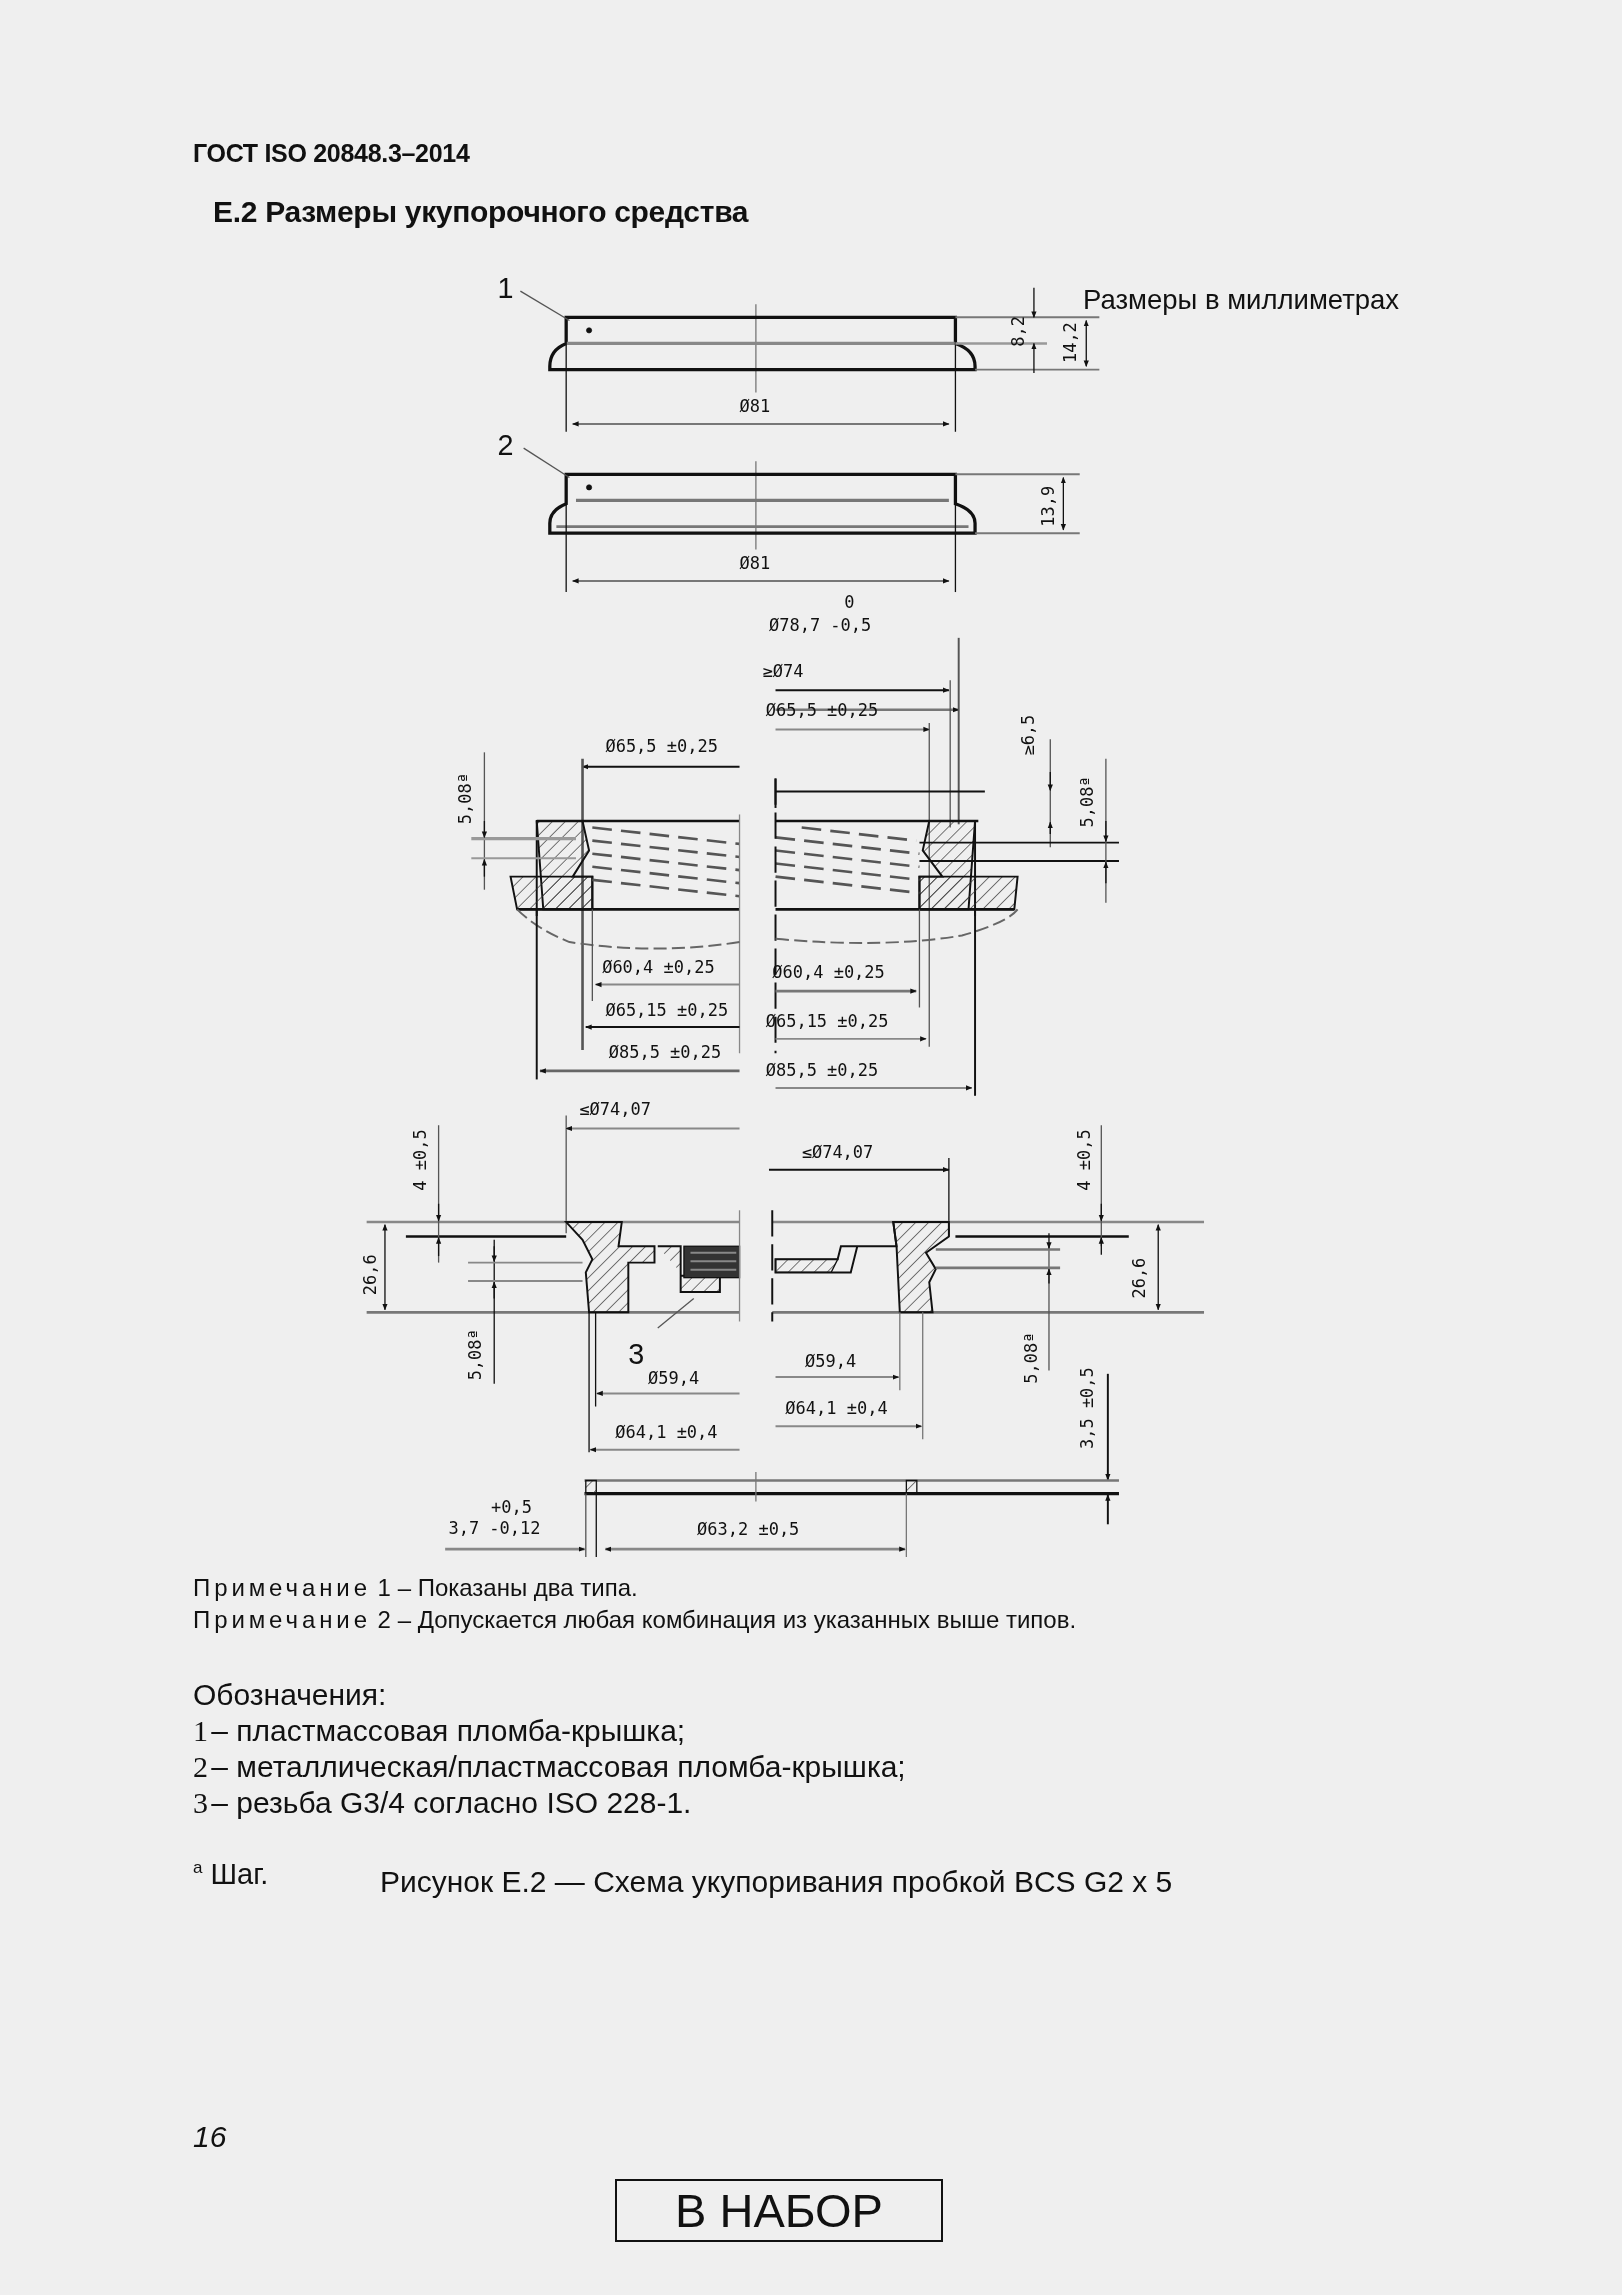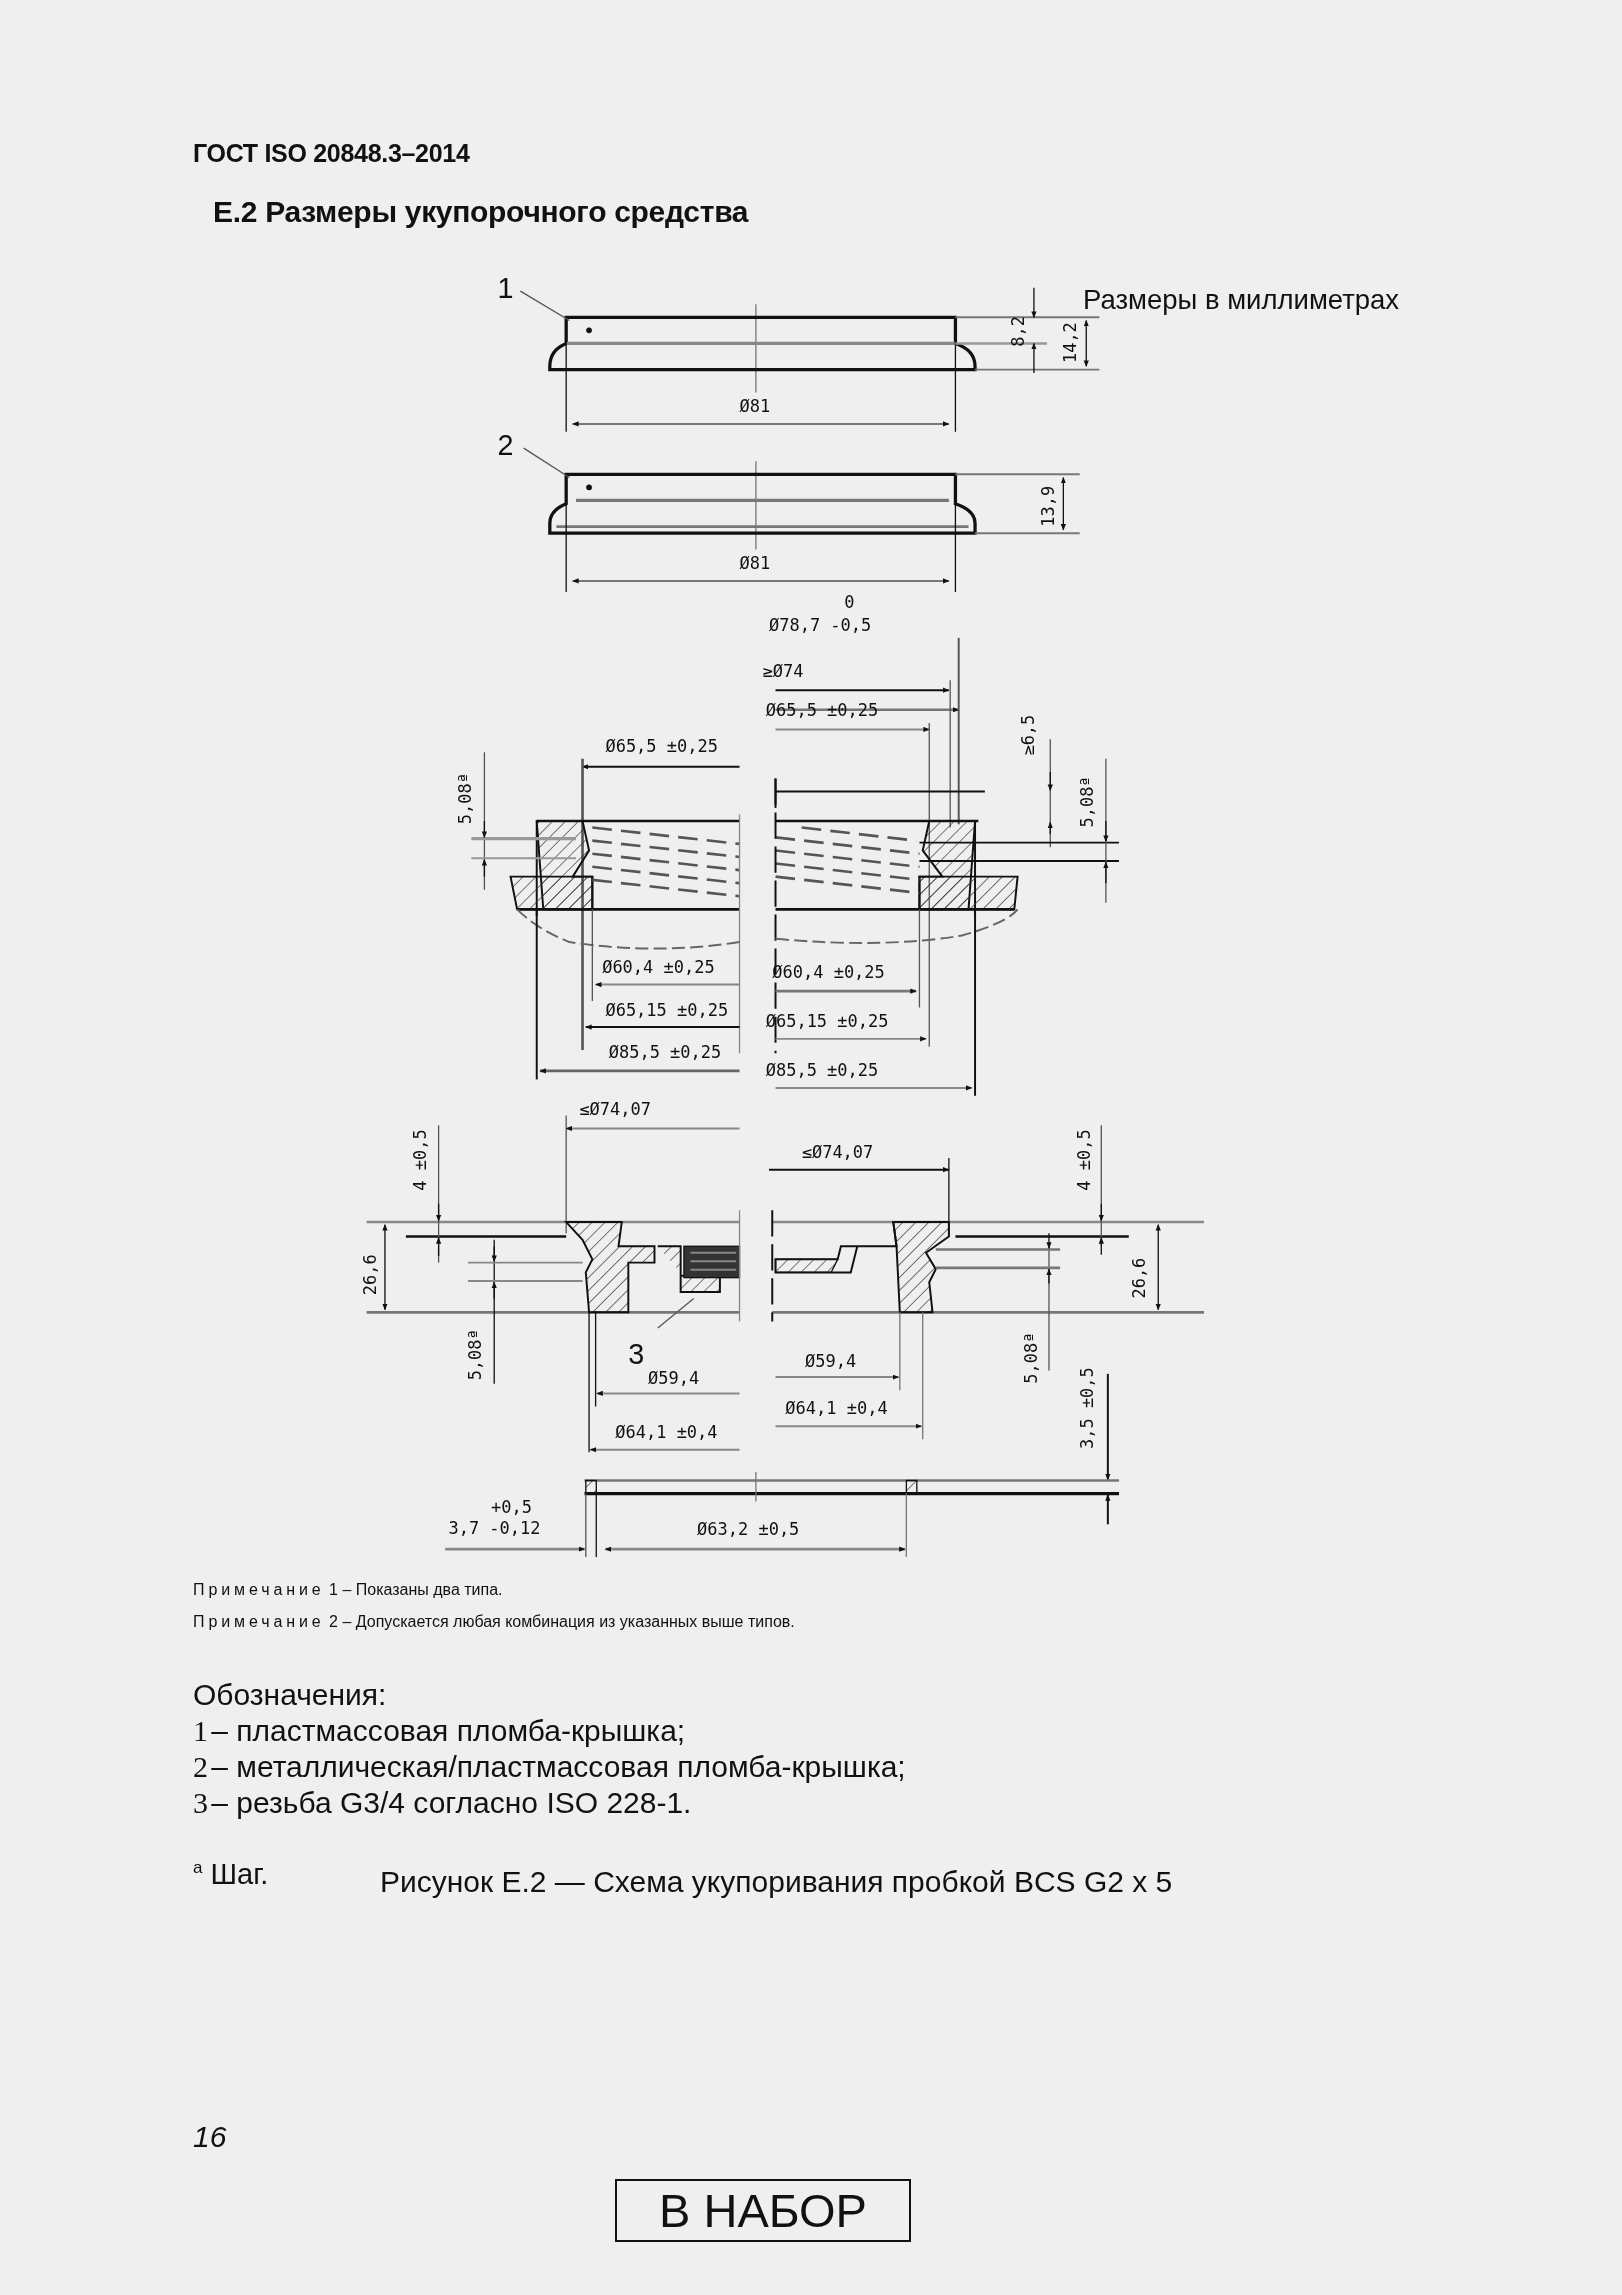--- a/index.html
+++ b/index.html
@@ -5,30 +5,30 @@
   html,body{margin:0;padding:0;}
   body{width:1623px;height:2295px;background:#efefef;position:relative;overflow:hidden;font-family:"Liberation Sans",sans-serif;color:#111;}
   .abs{position:absolute;white-space:nowrap;}
   .hdr{left:193px;top:139px;font-size:25px;font-weight:bold;letter-spacing:-0.3px;}
   .sect{left:193px;top:195px;font-size:30px;font-weight:bold;letter-spacing:-0.3px;margin-left:20px;}
   .units{left:1083px;top:236px;font-size:27.5px;margin-top:48px;}
   svg.drawing{position:absolute;left:0;top:0;}
   svg text{font-family:"DejaVu Sans Mono",monospace;fill:#111;}
   .dim{font-size:26px;}
   .callout{font-family:"Liberation Sans",sans-serif;font-size:44px;}
-  .note{left:193px;font-size:16px;margin-top:7px;}
+  .note{left:193px;font-size:24px;}
   .note .lbl{letter-spacing:3.9px;}
   .legend-title{left:193px;top:1678px;font-size:30px;}
   .legend-item{left:193px;font-size:30px;}
   .legend-item .num{font-family:"Liberation Serif",serif;display:inline-block;min-width:18.3px;}
   .foot{left:193px;top:1858px;font-size:29px;text-align:center;}
   .foot sup{font-size:17px;}
   .caption{left:380px;top:1865px;font-size:30px;}
   .pagenum{left:193px;top:2120px;font-size:30px;font-style:italic;}
-  .stamp{left:615px;top:2179px;width:296px;height:63px;border:2.6px solid #111;font-size:47px;display:flex;align-items:center;justify-content:center;box-sizing:border-box;}
+  .stamp{left:615px;top:2179px;width:328px;height:63px;border:2.6px solid #111;font-size:47px;display:flex;align-items:center;justify-content:center;box-sizing:border-box;}
 </style>
 </head>
 <body>
 
 <div class="abs hdr">ГОСТ ISO 20848.3–2014</div>
 <div class="abs sect">Е.2 Размеры укупорочного средства</div>
 <div class="abs units">Размеры в миллиметрах</div>
 
 <svg class="drawing" width="1623" height="1557" viewBox="0 0 2480 2380" xmlns="http://www.w3.org/2000/svg">
   <defs>

